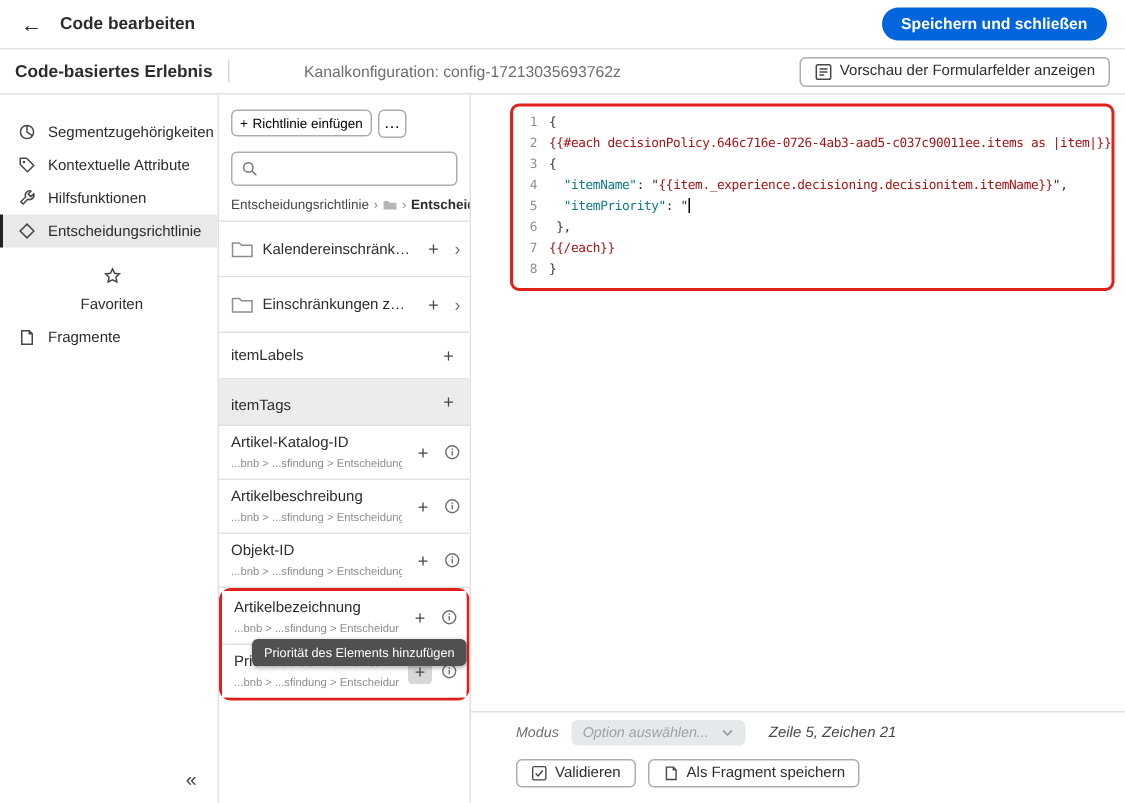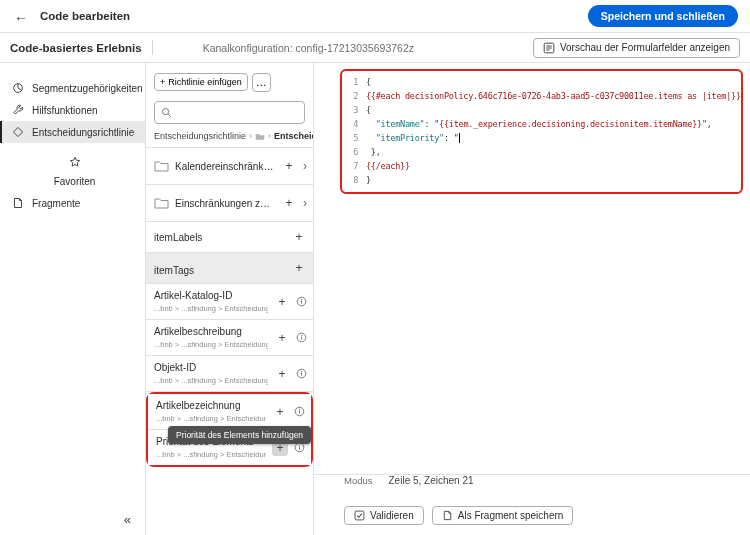--- a/index.html
+++ b/index.html
@@ -84,21 +84,21 @@
   .right { flex:1; display:flex; flex-direction:column; min-width:0; }
   .editor { flex:1; position:relative; overflow:hidden; padding-top:4px; }
   .code-box { border:2px solid var(--annotation-red); border-radius:6px; margin:2px 7px 0 26px; padding:4px 2px 5px 0; }
   .code-line { display:flex; line-height:14px; font-family:"DejaVu Sans Mono",monospace; font-size:8.5px; letter-spacing:-0.25px; }
   .gutter { width:16px; text-align:right; color:#8e8e8e; margin-right:8px; flex-shrink:0; }
   .code-text { white-space:pre; color:#333; }
   .tok-hb { color:var(--token-handlebars); }
   .tok-str { color:var(--token-string); }
   .caret { display:inline-block; width:1px; height:10px; background:#000; vertical-align:-2px; }
 
-  .status-bar { border-top:1px solid #e1e1e1; height:27px; display:flex; align-items:flex-start; gap:8px; padding-left:30px; flex-shrink:0; }
+  .status-bar { border-top:1px solid #e1e1e1; height:27px; display:flex; align-items:center; gap:8px; padding-left:30px; flex-shrink:0;font-style:italic; }
   .mode-label { font-size:9.5px; color:#6e6e6e; }
   .mode-select { display:flex; align-items:center; gap:8px; background:#e5e9ec; color:#9aa2aa;
     font-size:9.5px; border-radius:4px; padding:3px 8px; cursor:default; }
   .cursor-pos { font-size:10px; color:#464646; margin-left:8px; }
 
   .actions { display:flex; gap:8px; padding:5px 0 10px 30px; flex-shrink:0; }
 </style>
 </head>
 <body>
 
@@ -133,20 +133,29 @@
           <svg width="12" height="12" viewBox="0 0 12 12">
             <circle cx="6" cy="6" r="4.4" fill="none" stroke="#464646"></circle>
             <path d="M6 1.6V6l3.6 2.4" fill="none" stroke="#464646"></path>
           </svg>
         </span>
       <span>Segmentzugehörigkeiten</span>
     </div>
     <div class="side-item">
       <span class="ic">
           <svg width="12" height="12" viewBox="0 0 12 12">
+            <path d="M1.5 1.5h4.2l4.8 4.8-4.2 4.2L1.5 5.7z" fill="none" stroke="#464646"></path>
+            <circle cx="4" cy="4" r=".9" fill="#464646"></circle>
+          </svg>
+        </span>
+      <span>Kontextuelle Attribute</span>
+    </div>
+    <div class="side-item">
+      <span class="ic">
+          <svg width="12" height="12" viewBox="0 0 12 12">
             <path d="M10.5 3.2a2.9 2.9 0 0 1-3.9 3.6L3.4 10l-1.5-1.5 3.2-3.2a2.9 2.9 0 0 1 3.6-3.9L6.8 3.3l1.8 1.8z" fill="none" stroke="#464646"></path>
           </svg>
         </span>
       <span>Hilfsfunktionen</span>
     </div>
     <div class="side-item sel">
       <span class="ic">
           <svg width="12" height="12" viewBox="0 0 12 12">
             <path d="M6 1.4 10.6 6 6 10.6 1.4 6z" fill="none" stroke="#464646"></path>
           </svg>
@@ -343,20 +352,28 @@
             <div class="code-line">
               <span class="gutter">8</span>
               <span class="code-text">}</span>
             </div>
           </div>
       </div>
     </div>
 
     <div class="status-bar">
       <span class="mode-label">Modus</span>
+      <div class="mode-select">
+        <span>Option auswählen...</span>
+        <span>
+            <svg width="8" height="5" viewBox="0 0 8 5">
+              <path d="M1 1l3 3 3-3" fill="none" stroke="#9aa2aa" stroke-width="1.2"></path>
+            </svg>
+          </span>
+      </div>
       <span class="cursor-pos">Zeile 5, Zeichen 21</span>
     </div>
 
     <div class="actions">
       <button class="btn-outline">
         <span>
             <svg width="11" height="11" viewBox="0 0 12 12">
               <rect x="1.2" y="1.2" width="9.6" height="9.6" rx="1.2" fill="none" stroke="#464646"></rect>
               <path d="M3.4 6.2l1.8 1.8 3.4-4" fill="none" stroke="#464646" stroke-width="1.1"></path>
             </svg>

